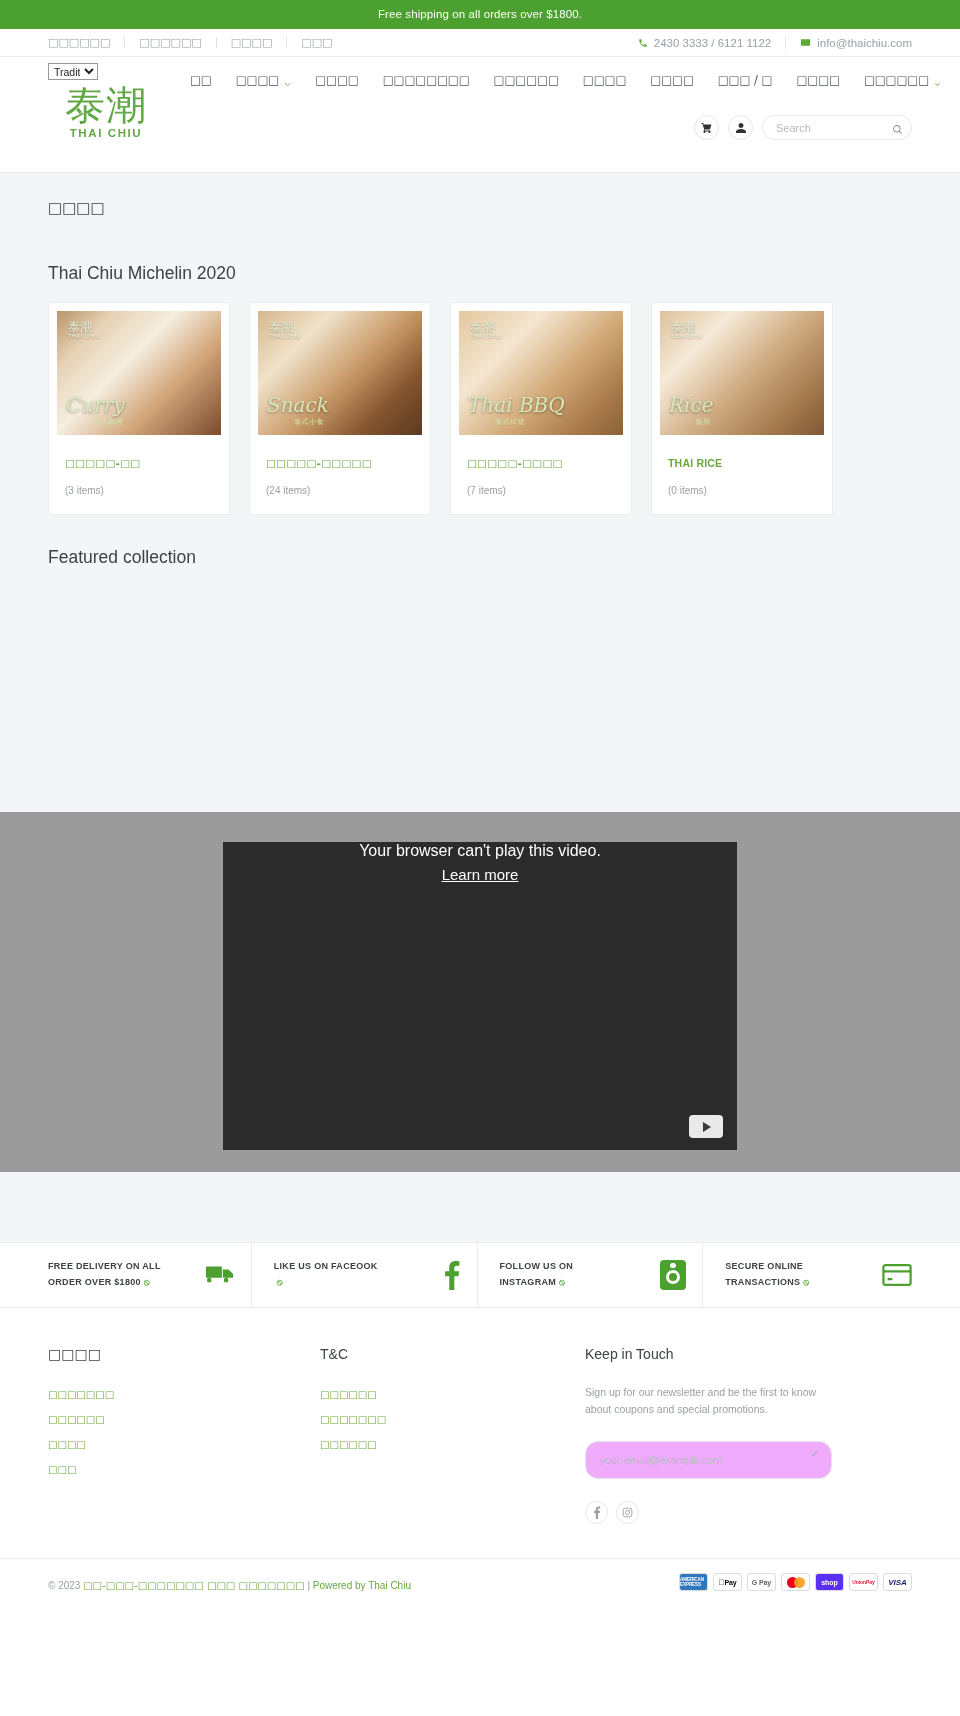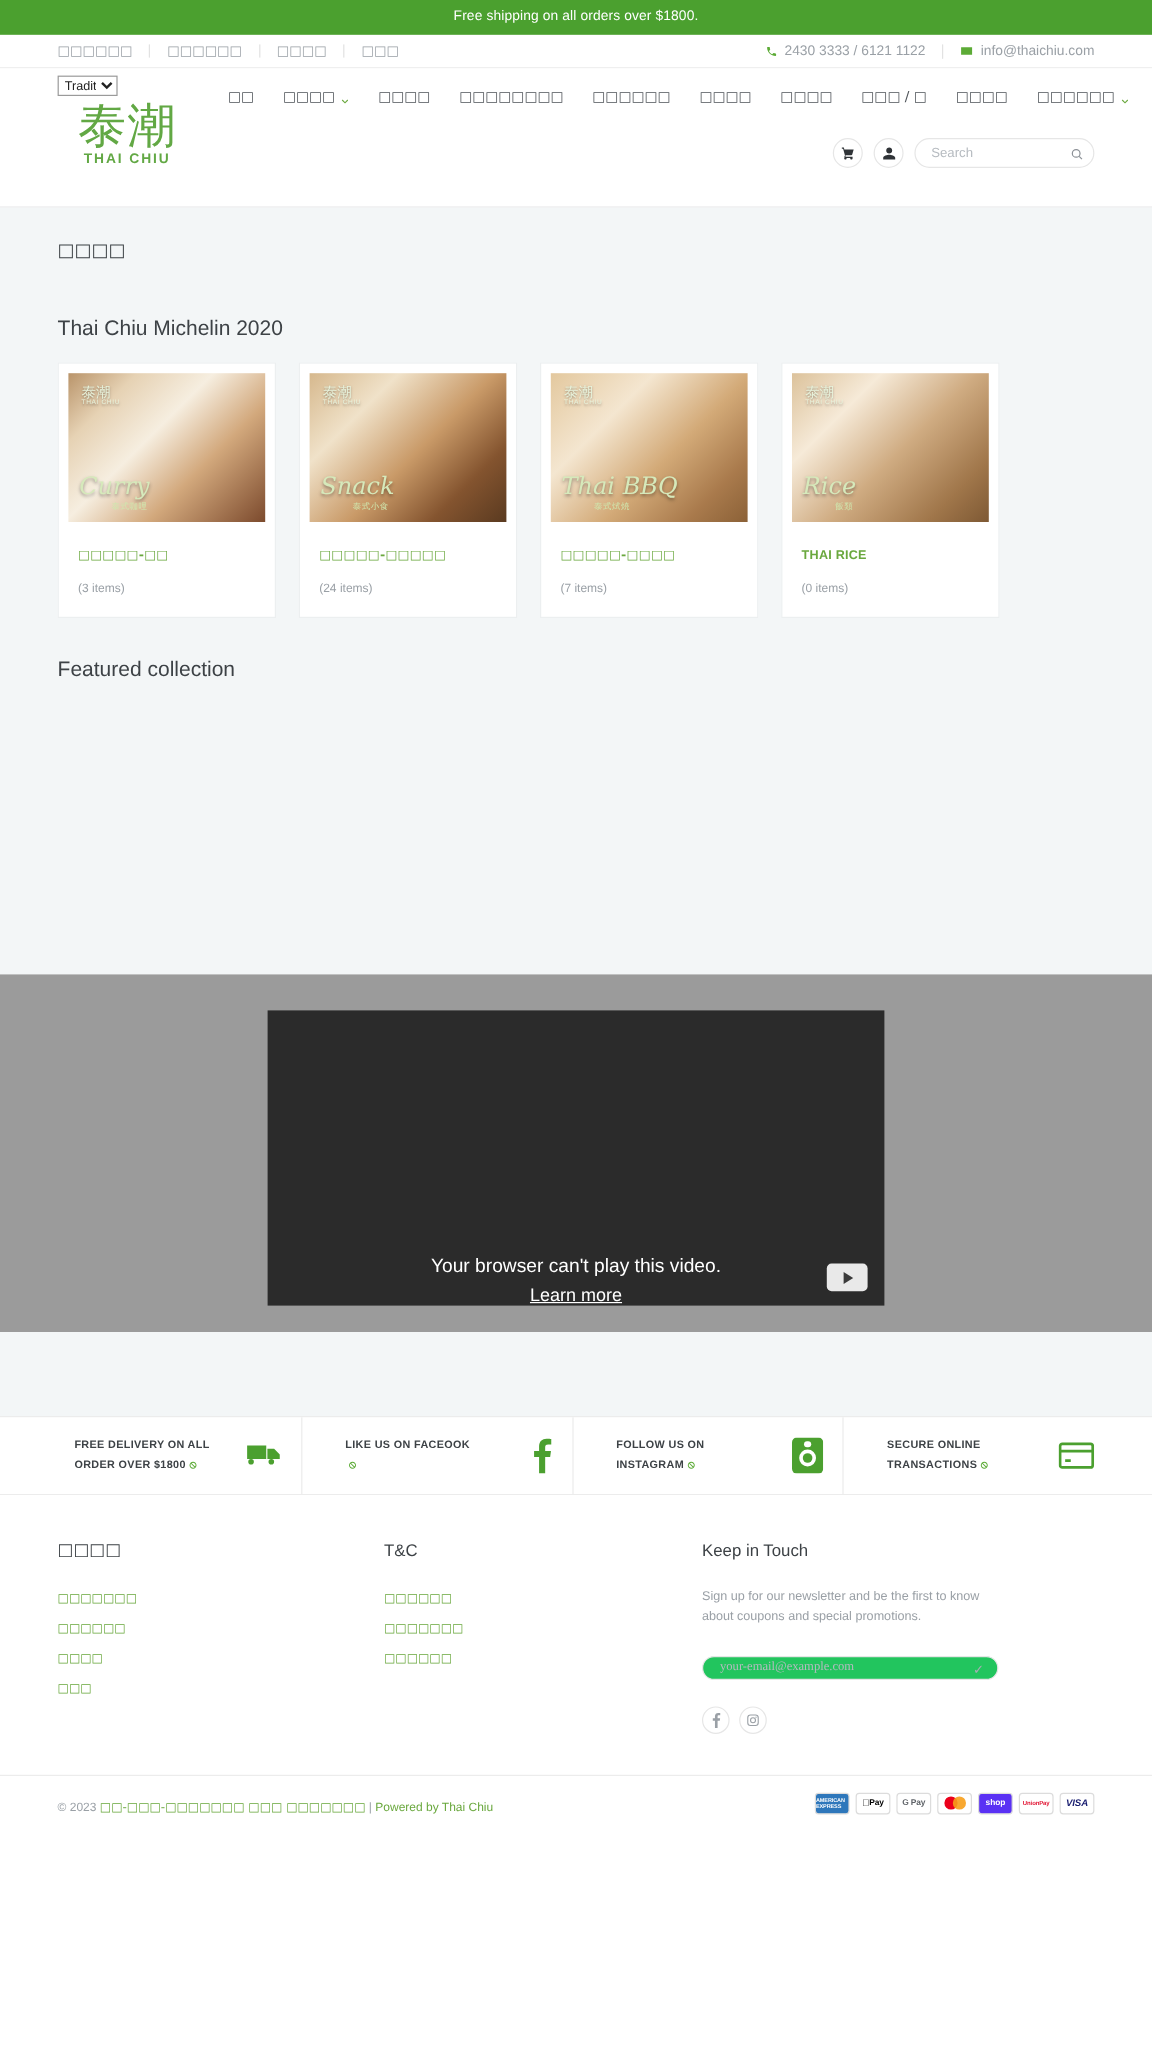--- a/index.html
+++ b/index.html
@@ -238,26 +238,26 @@
     padding: 30px 0 22px;
     text-align: center;
   }
   .videoband h3 {
     margin: 0 0 22px;
     font-weight: 400;
     font-size: 17.5px;
     color: #ffffff;
   }
   .videoframe {
-    width: 514px; height: 246px;
+    width: 514px; height: 308px;
     margin: 0 auto;
     background: #2b2b2b;
     position: relative;
     display: flex; flex-direction: column;
-    align-items: center; justify-content: flex-end;
+    align-items: center; justify-content: flex-start;
     color: #ffffff;
   }
   .videoframe .msg { font-size: 16px; margin-bottom: 6px; }
   .videoframe .learn {
     font-size: 15px; color: #ffffff;
     text-decoration: underline; cursor: pointer;
   }
   .playbtn {
     position: absolute; right: 14px; bottom: 12px;
     width: 34px; height: 23px;
@@ -282,21 +282,20 @@
     border-bottom: 1px solid #ececec;
     background: #ffffff;
     padding: 0 48px;
   }
   .benefit {
     flex: 1;
     display: flex; align-items: center; justify-content: space-between;
     padding: 16px 16px 16px 0;
     border-right: 1px solid #ececec;
     gap: 8px;
-    margin-left: 14px;
   }
   .benefit:last-child { border-right: none; padding-right: 0; }
   .benefit:not(:first-child) { padding-left: 22px; }
   .benefit .btxt {
     font-size: 9px;
     font-weight: 700;
     color: #3d4246;
     letter-spacing: .3px;
     line-height: 1.75;
     text-transform: uppercase;
@@ -334,29 +333,29 @@
   }
   .footer .blurb {
     font-size: 10.5px;
     color: #9aa0a6;
     line-height: 1.7;
     margin: 0 0 22px;
     max-width: 243px;
   }
   .nlwrap { position: relative; width: 247px; }
   .nlwrap input {
-    width: 247px; height: 20px;
+    width: 247px; height: 38px;
     border: 1px solid #e6e6e6;
     border-radius: 13px;
     padding: 0 28px 0 14px;
     font-size: 10.5px;
     color: #4e5358;
     outline: none;
-    font-family: Liberation Serif, serif;
-    background: #22c55e;
+    font-family: Liberation Sans, sans-serif;
+    background: #f0abfc;
   }
   .nlwrap input::placeholder { color: #b6bbc0; }
   .nlwrap .check {
     position: absolute; right: 12px; top: 6px;
     color: #a7aeb3; font-size: 11px;
   }
   .socials { display: flex; gap: 8px; margin-top: 22px; }
   .social {
     width: 23px; height: 23px; border-radius: 50%;
     border: 1px solid #e6e6e6;

